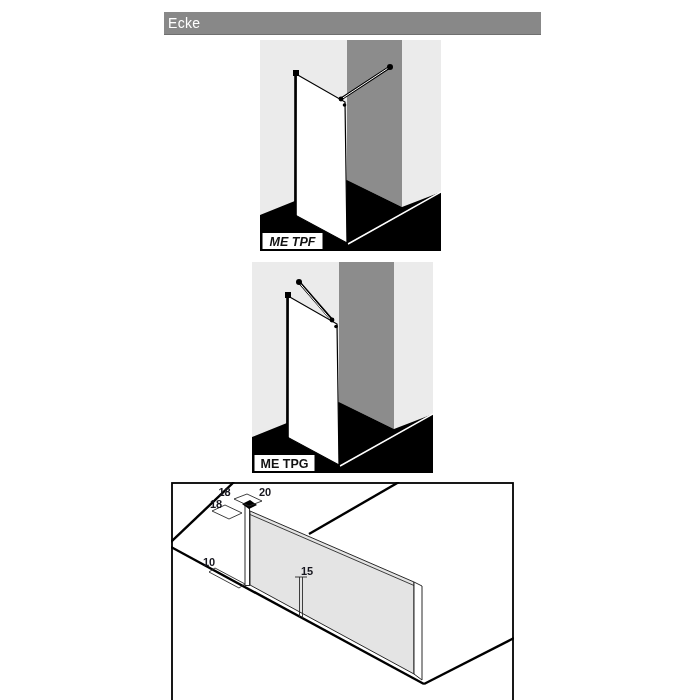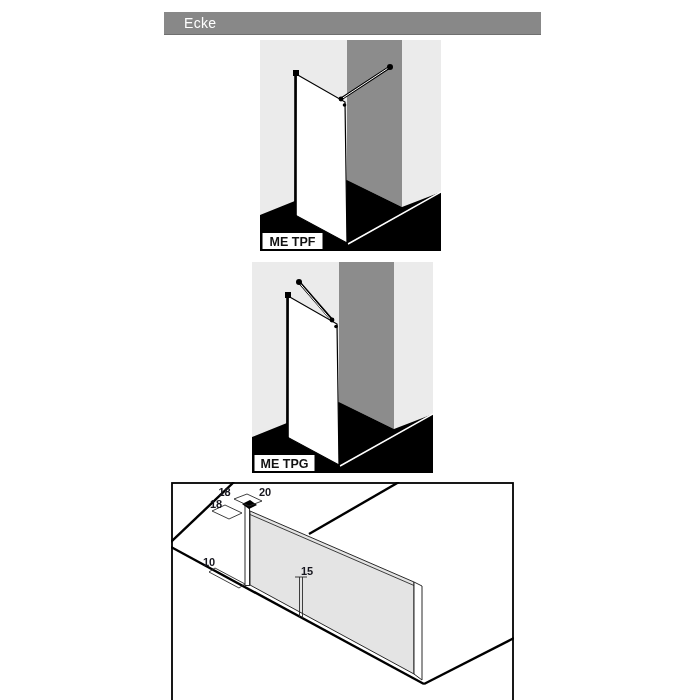--- a/index.html
+++ b/index.html
@@ -5,26 +5,26 @@
   html,body{margin:0;padding:0;}
   body{font-family:"Liberation Sans", sans-serif;}
   #page{position:relative;width:700px;height:700px;background:#ffffff;overflow:hidden;}
 
   #header-bar{
     position:absolute;left:164px;top:12px;width:377px;height:22px;
     background:#888888;border-bottom:1px solid #6f6f6f;
     display:flex;align-items:center;
   }
   #header-title{
-    color:#ffffff;font-size:14px;line-height:22px;padding-left:20px;
+    color:#ffffff;font-size:14px;line-height:22px;padding-left:4px;
     letter-spacing:0.3px;font-weight:400;
   }
 
   .figure{position:absolute;width:181px;height:211px;}
-  #figure-tpf{left:260px;top:40px;}
+  #figure-tpf{left:260px;top:40px;font-style:italic;}
   #figure-tpg{left:252px;top:262px;}
   #tech-drawing{position:absolute;left:171px;top:482px;width:343px;height:218px;}
 
   svg{display:block;}
   .fig-label-text{
     font-family:"Liberation Sans", sans-serif;
     font-size:12.5px;font-weight:bold;fill:#111111;
   }
   .dim-text{
     font-family:"Liberation Sans", sans-serif;

